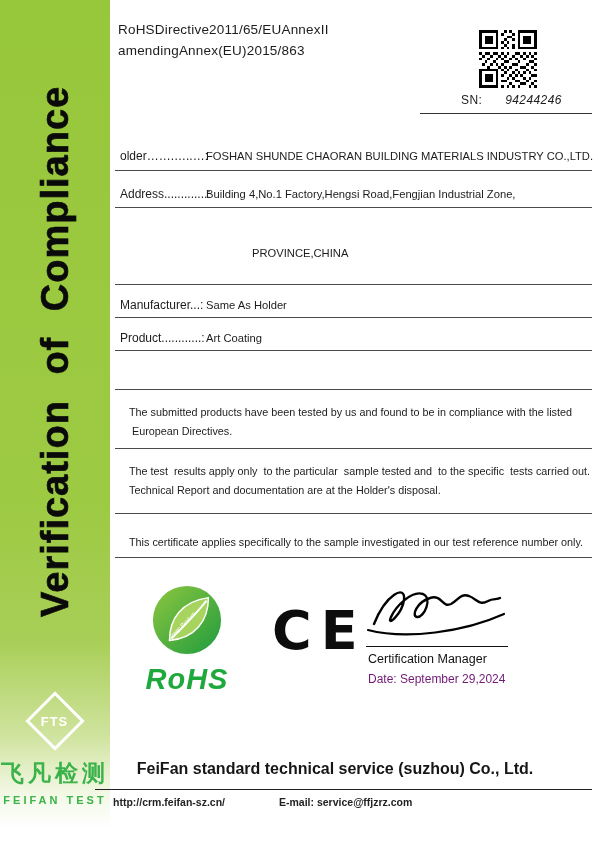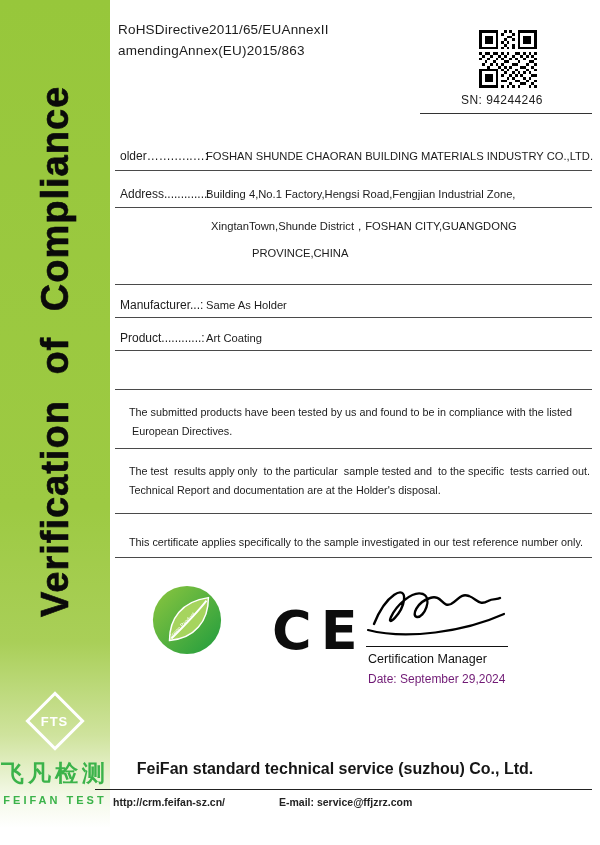--- a/index.html
+++ b/index.html
@@ -19,21 +19,21 @@
   .diamond{width:36px;height:36px;border:3px solid #fff;transform:rotate(45deg);
            margin:10px auto 16px;display:flex;align-items:center;justify-content:center;}
   .diamond .fts{transform:rotate(-45deg);color:#fff;font-weight:bold;font-size:13px;letter-spacing:1px;}
   .cn{color:#3bb34a;font-weight:bold;font-size:23px;letter-spacing:4px;}
   .en{color:#3bb34a;font-weight:bold;font-size:11px;letter-spacing:3px;margin-top:5px;}
 
   
   .hdr{position:absolute;left:118px;top:20px;font-size:13.5px;line-height:1.55;letter-spacing:0.2px;}
   .qr{position:absolute;left:479px;top:30px;width:58px;height:58px;}
   .sn{position:absolute;left:461px;top:93px;font-size:12px;letter-spacing:0.4px;}
-  .sn .sn-val{margin-left:4px;}
+  .sn .sn-val{margin-left:23px;font-style:italic;}
 
   
   .rule{position:absolute;height:0;border-top:1px solid #4a4a4a;}
   .rule-sn{left:420px;top:113px;width:172px;border-color:#333;}
   .rl{left:115px;width:477px;}
   .rule-1{top:170px}.rule-2{top:207px}.rule-3{top:284px}.rule-4{top:317px}
   .rule-5{top:350px}.rule-6{top:389px}.rule-7{top:448px}.rule-8{top:513px}.rule-9{top:557px}
 
   
   .row{position:absolute;left:120px;display:flex;font-size:12px;}
@@ -118,21 +118,20 @@
     <span class="lbl">older…….…..…:</span>
     <span class="val">FOSHAN SHUNDE CHAORAN BUILDING MATERIALS INDUSTRY CO.,LTD.</span>
   </div>
   <div class="rule rl rule-1"></div>
 
   <div class="row r-address">
     <span class="lbl">Address.............:</span>
     <span class="val">Building 4,No.1 Factory,Hengsi Road,Fengjian Industrial Zone,</span>
   </div>
   <div class="rule rl rule-2"></div>
-  <div class="addr-cont addr2">XingtanTown,Shunde District，FOSHAN CITY,GUANGDONG</div>
   <div class="addr-cont addr3">PROVINCE,CHINA</div>
   <div class="rule rl rule-3"></div>
 
   <div class="row r-manu">
     <span class="lbl">Manufacturer...:</span>
     <span class="val">Same As Holder</span>
   </div>
   <div class="rule rl rule-4"></div>
 
   <div class="row r-prod">
@@ -157,20 +156,21 @@
         <linearGradient id="rg" x1="0" y1="0" x2="1" y2="1">
           <stop offset="0" stop-color="#8dc63f"></stop>
             <stop offset="1" stop-color="#1f9c3e"></stop>
         </linearGradient>
       </defs>
       <circle cx="38" cy="37" r="35" fill="url(#rg)"></circle>
       <path d="M20 58 C20 36 32 18 60 14 C60 38 46 56 20 58 Z" fill="#a6d45e" stroke="#ffffff" stroke-width="1.5"></path>
       <path d="M22 56 C34 44 48 30 58 17" fill="none" stroke="#ffffff" stroke-width="2"></path>
       <text transform="translate(34 44) rotate(-45)" font-size="5.5" fill="#ffffff" text-anchor="middle" font-family="Liberation Sans, sans-serif">Green Product</text>
     </svg>
+    <div class="rohs-text">RoHS</div>
   </div>
 
   <div class="ce">CE</div>
 
   <svg class="sig-svg" viewBox="0 0 150 64">
     <path d="M14 44 C26 14 46 4 44 20 C42 34 26 48 31 37 C36 26 52 10 63 14 C73 18 64 38 57 37 C51 36 57 22 70 18 C82 14 82 28 91 24 C99 20 100 13 109 16 C117 19 119 26 128 21 C133 18 137 20 140 18" fill="none" stroke="#000" stroke-width="2.4" stroke-linecap="round"></path>
     <path d="M8 50 C46 60 104 52 144 34" fill="none" stroke="#000" stroke-width="2.2" stroke-linecap="round"></path>
   </svg>
   <div class="rule sig-rule"></div>
   <div class="sig-role">Certification Manager</div>

